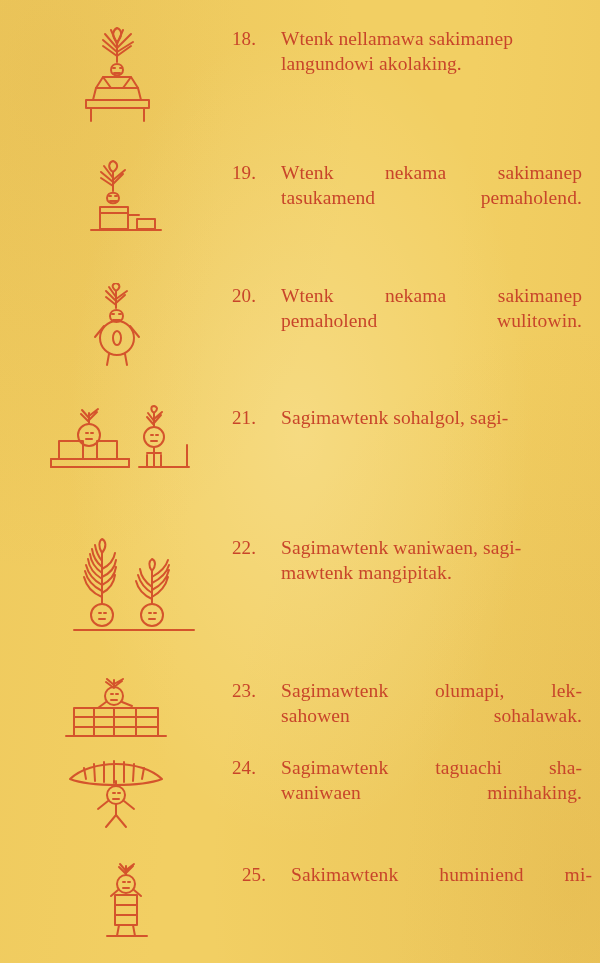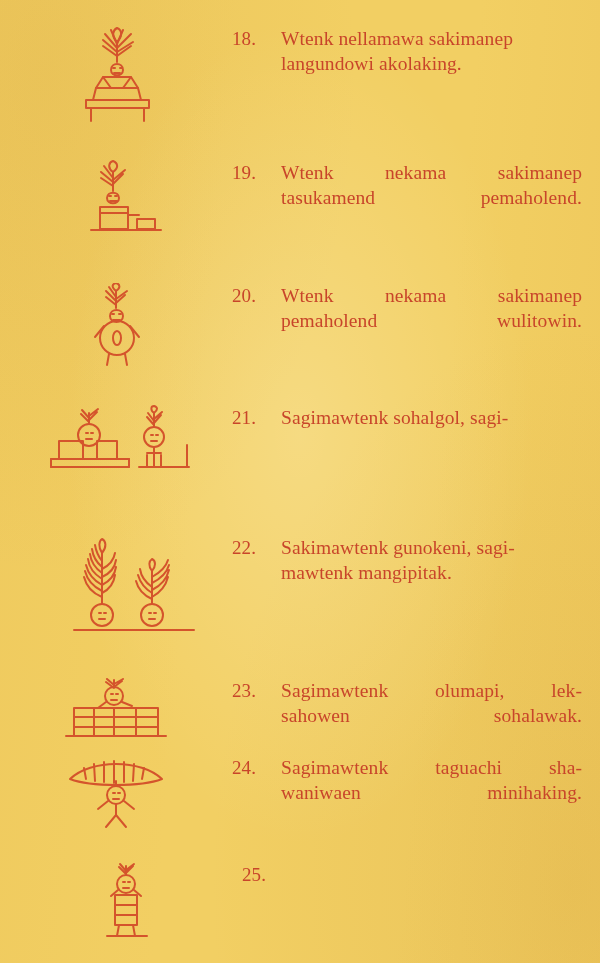--- a/index.html
+++ b/index.html
@@ -231,21 +231,21 @@
         <line x1="126" y1="69" x2="126" y2="36"></line>
         <path d="M126 64 C117 60 112 54 110 46 M126 58 C118 53 114 47 112 40 M126 52 C119 47 115 41 114 34"></path>
         <path d="M126 62 C135 57 140 50 142 42 M126 55 C136 50 141 43 143 35 M126 48 C136 43 141 37 143 30 M126 42 C135 37 140 32 142 25"></path>
         <path d="M126 36 C122 31 123 26 126 24 C130 26 130 31 126 36"></path>
         <line x1="48" y1="95" x2="168" y2="95"></line>
       </svg>
     </div>
     <div class="text-cell left">
       <div class="line1">
         <span class="num">22.</span>
-        <span class="txt">Sakimawtenk gunokeni, sagi-</span>
+        <span class="txt">Sagimawtenk waniwaen, sagi-</span>
       </div>
       <div class="line2">mawtenk mangipitak.</div>
     </div>
   </div>
 
   <div class="entry" style="top:662px;margin-top:16px;">
     <div class="figure-cell">
       <svg class="fig" width="160" height="80" viewBox="0 0 160 80">
         <circle cx="78" cy="18" r="9"></circle>
         <line x1="75" y1="16" x2="77" y2="16"></line>
@@ -316,17 +316,18 @@
         <rect x="64" y="43" width="22" height="10"></rect>
         <rect x="64" y="53" width="22" height="10"></rect>
         <line x1="68" y1="63" x2="66" y2="74"></line>
         <line x1="82" y1="63" x2="84" y2="74"></line>
         <line x1="56" y1="74" x2="96" y2="74"></line>
       </svg>
     </div>
     <div class="text-cell just">
       <div class="line1">
         <span class="num">25.</span>
+        <span class="txt just">Sakimawtenk huminiend mi-</span>
       </div>
     </div>
   </div>
 
 </div>
 
 </body></html>

